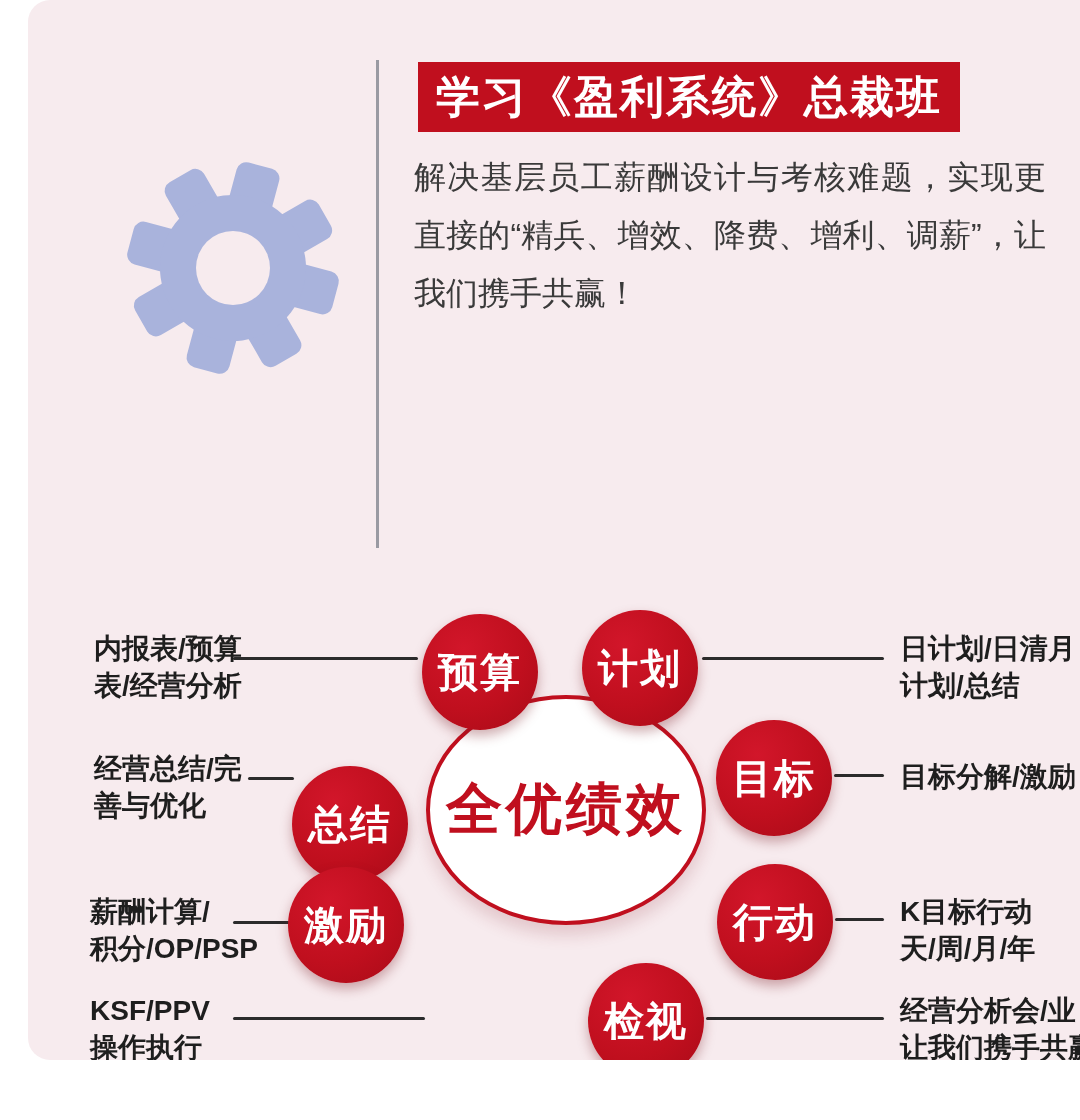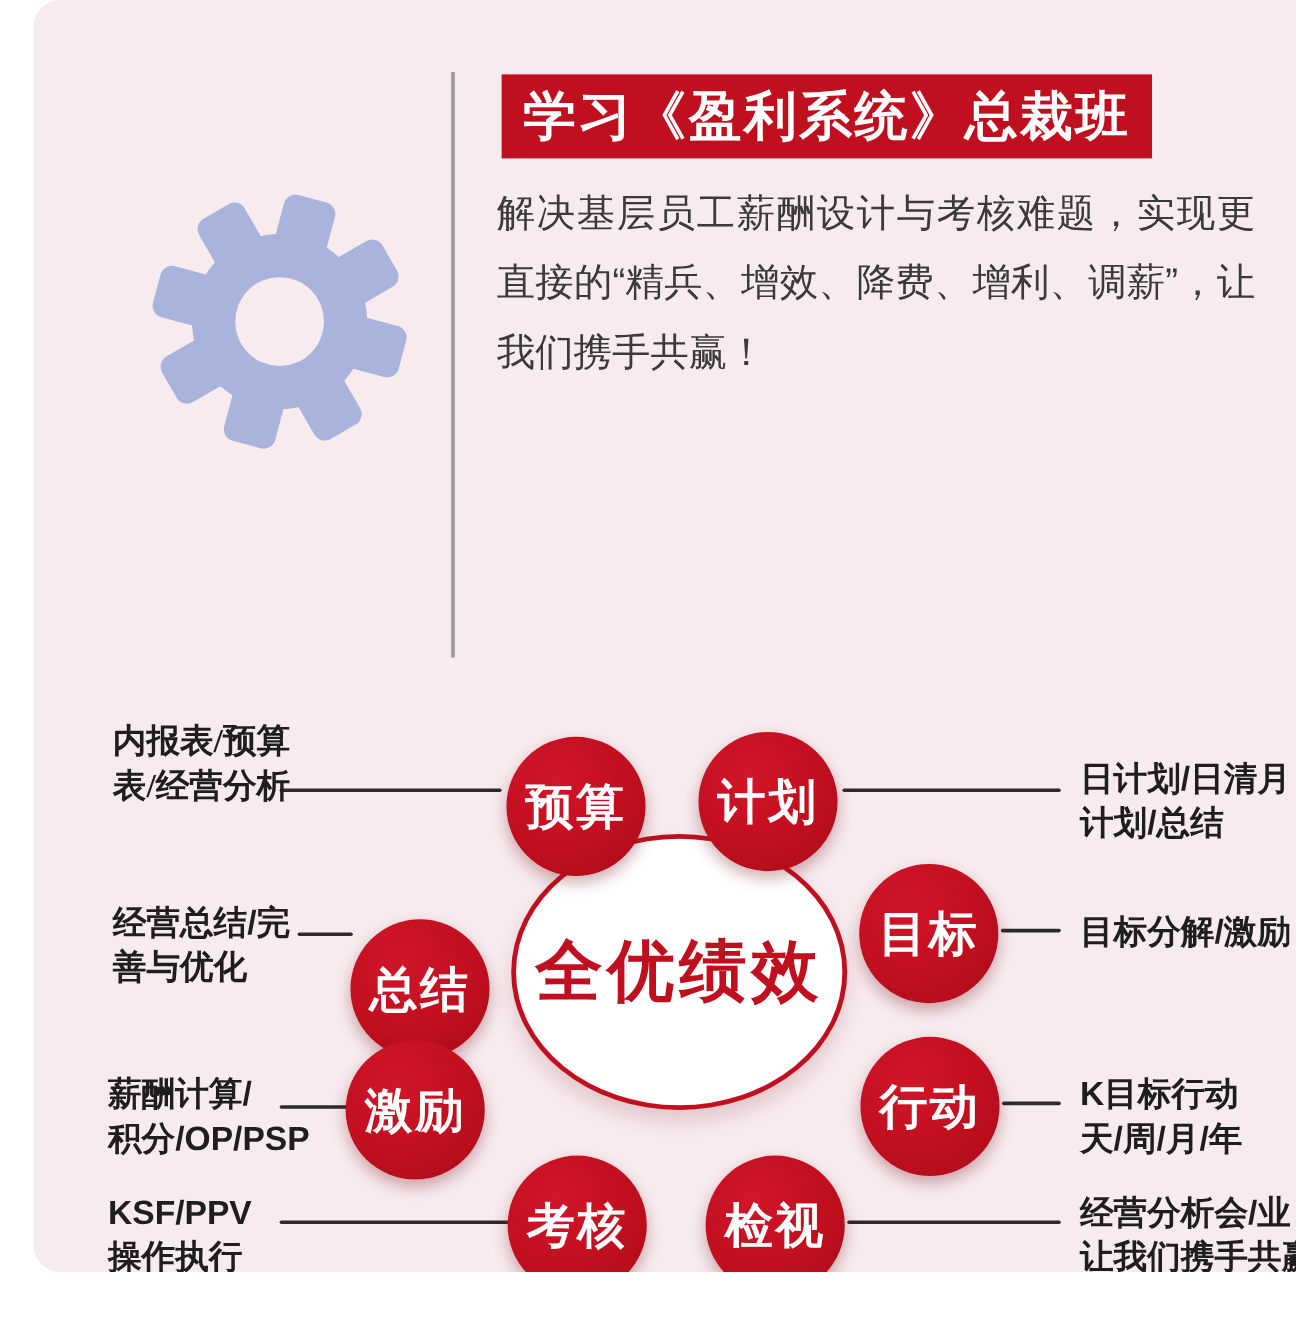--- a/index.html
+++ b/index.html
@@ -110,21 +110,21 @@
   .l-review    { left: 678px; top: 1017px; width: 178px; }
 
   .side-label {
     position: absolute;
     font-size: 28px;
     font-weight: 700;
     line-height: 37px;
     color: #1e1e1e;
     white-space: pre-line;
   }
-  .t-budget    { left: 66px;  top: 600px; font-family: Liberation Serif, serif; }
+  .t-budget    { left: 66px;  top: 630px; }
   .t-summary   { left: 66px;  top: 750px; }
   .t-incentive { left: 62px;  top: 893px; }
   .t-assess    { left: 62px;  top: 992px; }
   .t-plan      { left: 872px; top: 630px; }
   .t-target    { left: 872px; top: 758px; }
   .t-action    { left: 872px; top: 893px; }
   .t-review    { left: 872px; top: 992px; }
 </style>
 </head>
 <body>
@@ -177,23 +177,20 @@
     <span>总结</span>
   </div>
   <div class="node n-target">
     <span>目标</span>
   </div>
   <div class="node n-incentive">
     <span>激励</span>
   </div>
   <div class="node n-action">
     <span>行动</span>
-  </div>
-  <div class="node n-assess">
-    <span>考核</span>
   </div>
   <div class="node n-review">
     <span>检视</span>
   </div>
 
   <div class="side-label t-budget">内报表/预算
 表/经营分析</div>
   <div class="side-label t-plan">日计划/日清月
 计划/总结</div>
   <div class="side-label t-summary">经营总结/完

